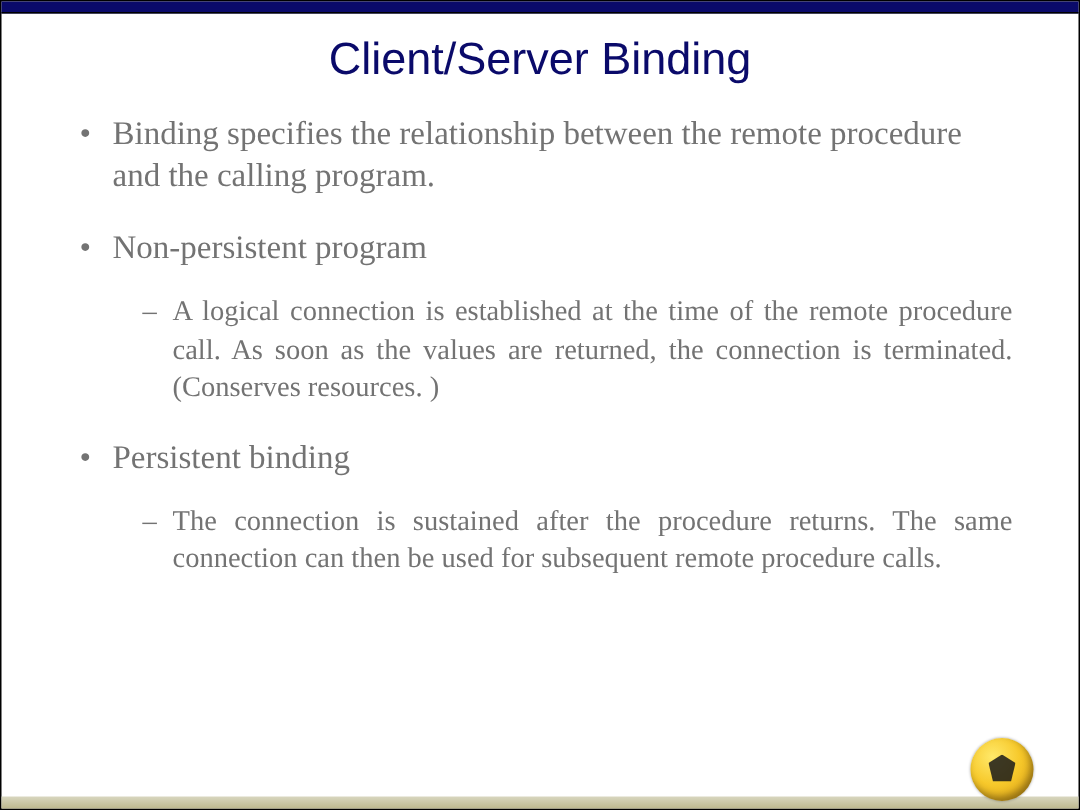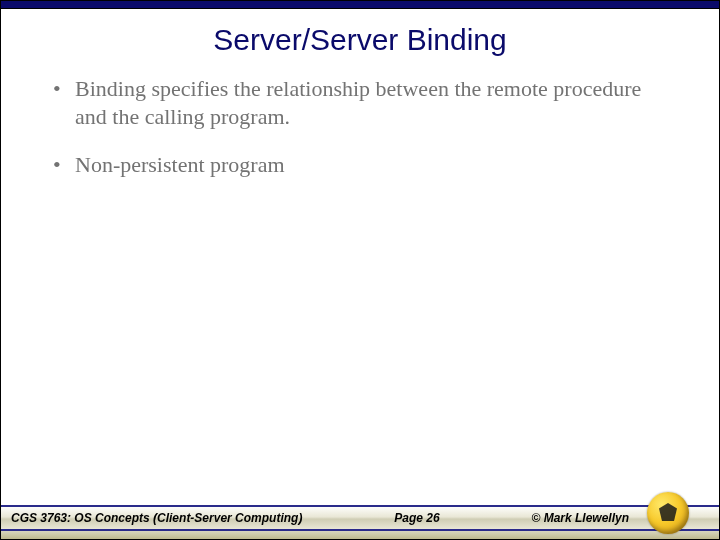--- a/index.html
+++ b/index.html
@@ -107,35 +107,43 @@
     clip-path: polygon(50% 0%, 95% 28%, 80% 90%, 20% 90%, 5% 28%);
     opacity: .85;
   }
 </style>
 </head>
 <body>
 
 <div class="slide">
   <div class="topbar"></div>
 
-  <h1 class="title">Server/Server Binding</h1>
+  <h1 class="title">Client/Server Binding</h1>
 
   <div class="content">
     <ul class="top">
       <li>
         <span>Binding specifies the relationship between the remote procedure and the calling program.</span>
       </li>
       <li>
         <span>Non-persistent program</span>
+        <ul class="sub">
+          <li>
+            <span>A logical connection is established at the time of the remote procedure call.  As soon as the values are returned, the connection is terminated.  (Conserves resources. )</span>
+          </li>
+        </ul>
+      </li>
+      <li>
+        <span>Persistent binding</span>
+        <ul class="sub">
+          <li>
+            <span>The connection is sustained after the procedure returns.  The same connection can then be used for subsequent remote procedure calls.</span>
+          </li>
+        </ul>
       </li>
     </ul>
   </div>
 
   <div class="footer">
-    <div class="footer-bar">
-      <span class="left">CGS 3763: OS Concepts  (Client-Server Computing)</span>
-      <span class="mid">Page 26</span>
-      <span class="right">© Mark Llewellyn</span>
-    </div>
     <div class="footer-edge"></div>
     <div class="logo"></div>
   </div>
 </div>
 
 </body></html>

